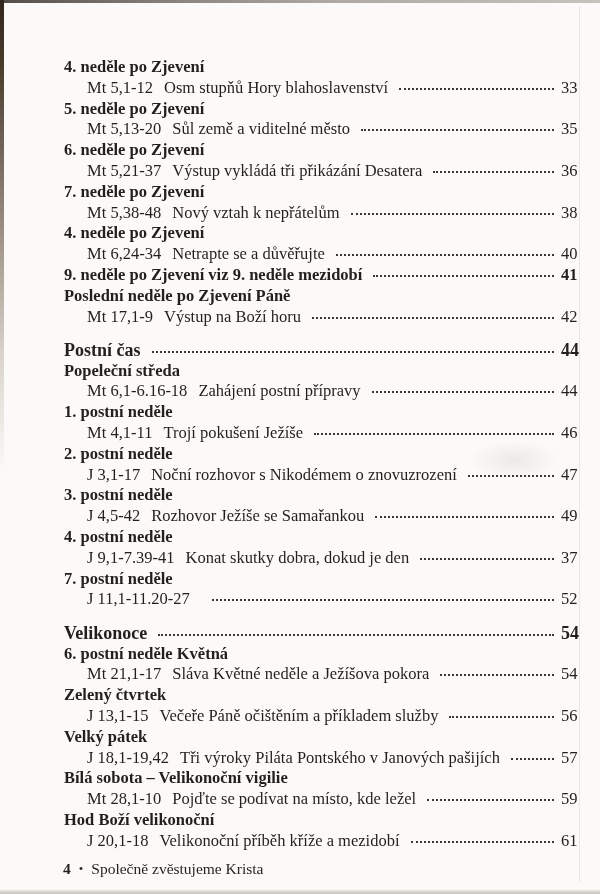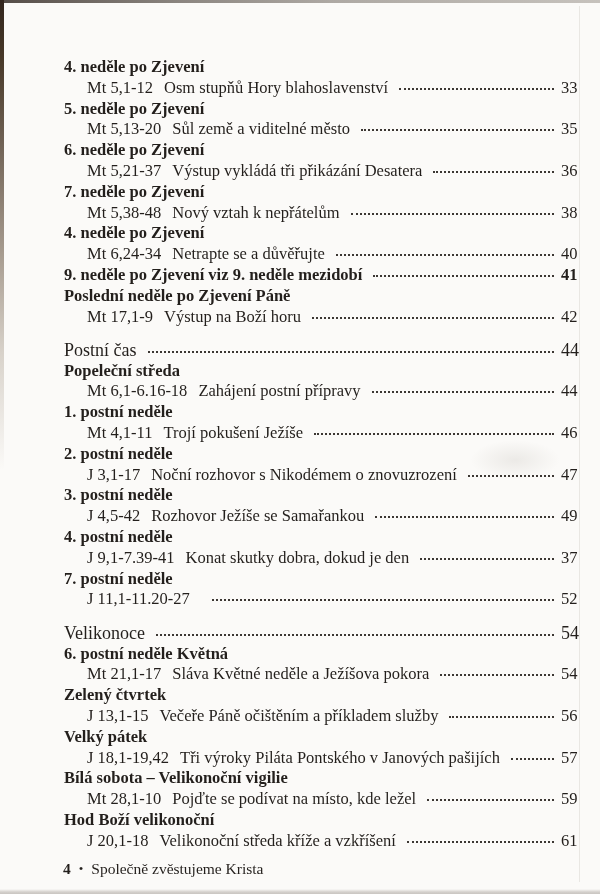--- a/index.html
+++ b/index.html
@@ -44,21 +44,21 @@
   .toc {
     position: absolute;
     left: 64px; right: 15px; top: 57px;
     font-size: 16.5px;
     line-height: 20.8px;
   }
   .row { display: flex; align-items: baseline; white-space: nowrap; }
   .row.heading,
   .row.heading-page { font-weight: 700; }
   .row.section {
-    font-weight: 400;
+    font-weight: 700;
     font-size: 18px;
     margin-top: 12.5px;
   }
   .row.entry { padding-left: 23px; }
   .ref { margin-right: 11px; }
   .dots {
     flex: 1;
     min-width: 18px;
     border-bottom: 2px dotted #3c3733;
     margin: 0 7px 0 11px;
@@ -240,21 +240,21 @@
         <span class="ref">Mt 28,1-10</span>
         <span class="title">Pojďte se podívat na místo, kde ležel</span>
         <span class="dots"></span>
         <span class="pagenum">59</span>
       </div>
       <div class="row heading">
         <span class="title">Hod Boží velikonoční</span>
       </div>
       <div class="row entry">
         <span class="ref">J 20,1-18</span>
-        <span class="title">Velikonoční středa kříže a vzkříšení</span>
+        <span class="title">Velikonoční příběh kříže a mezidobí</span>
         <span class="dots"></span>
         <span class="pagenum">61</span>
       </div>
     </div>
 
   <div class="footer">
     <span class="num">4</span><span class="bullet">•</span><span class="title">Společně zvěstujeme Krista</span>
   </div>
 
   <div class="edge-bottom"></div>

